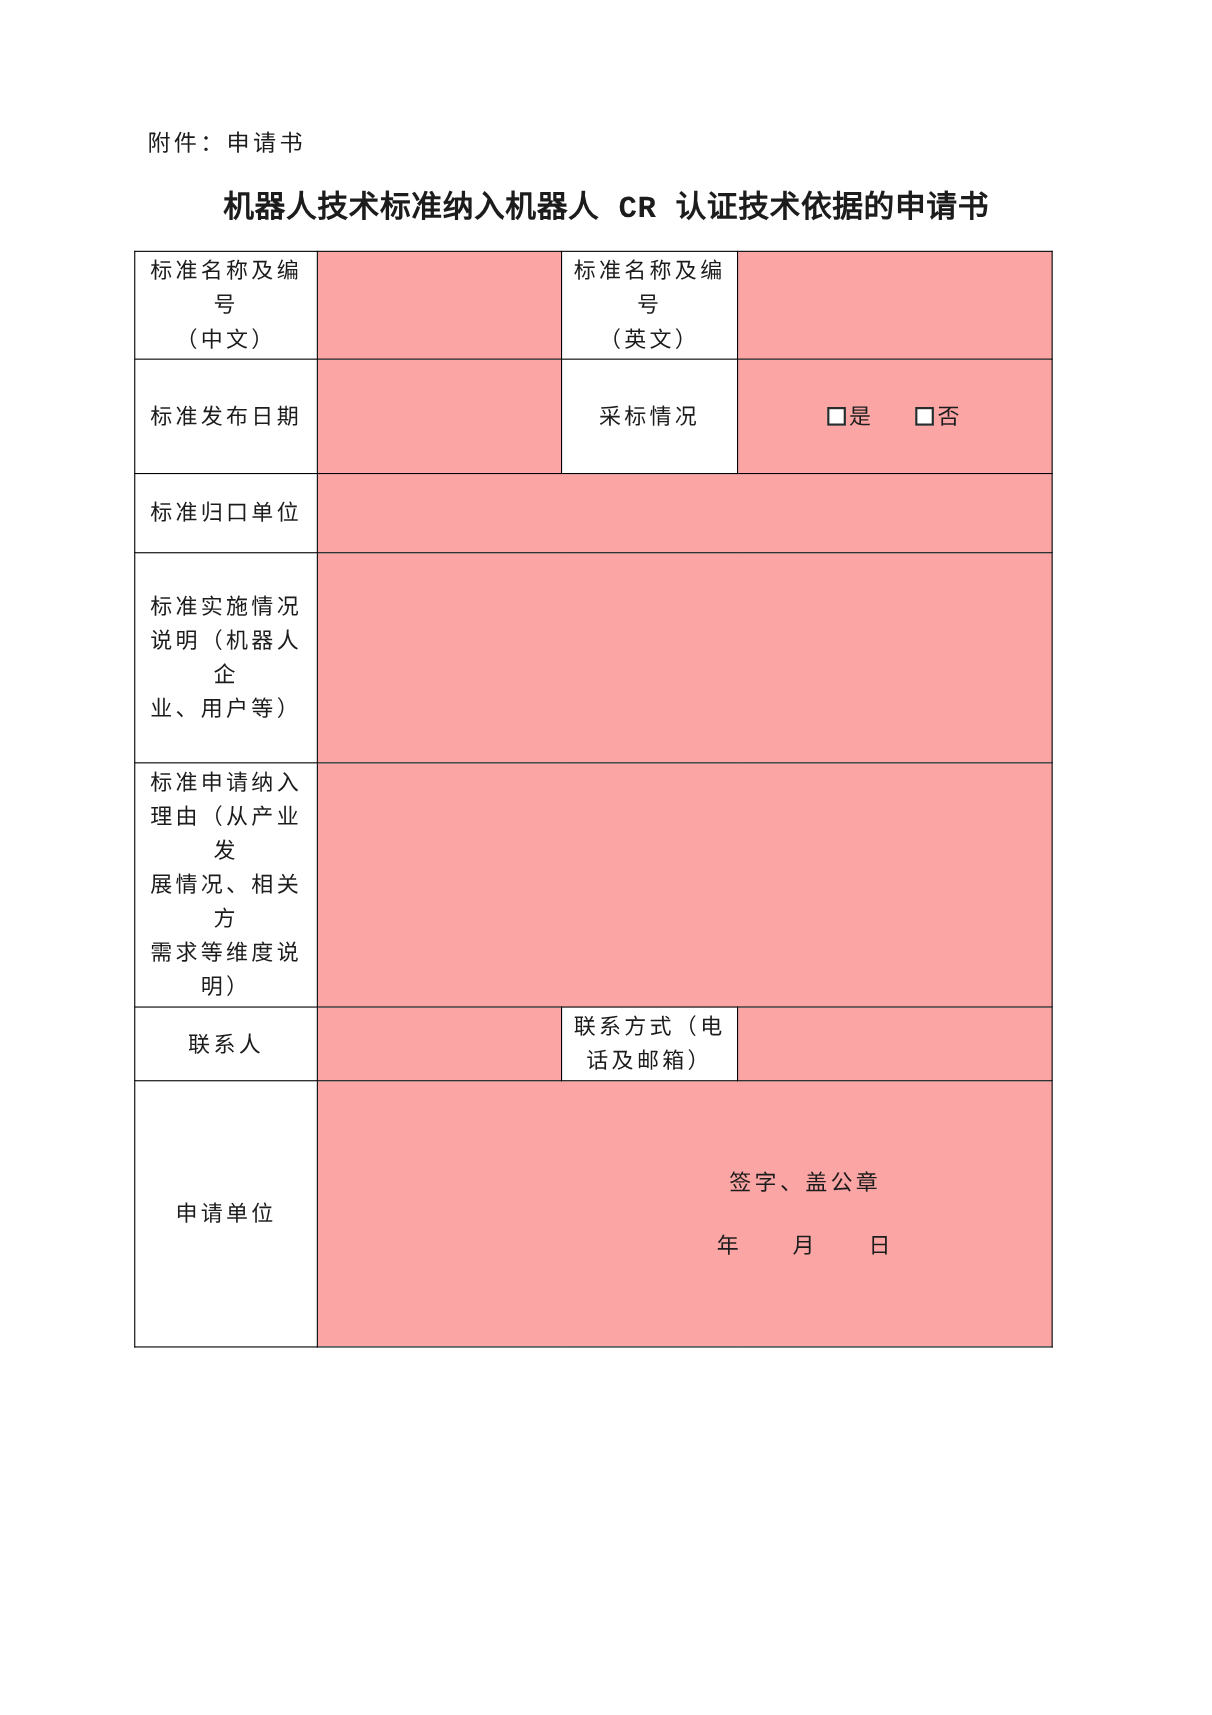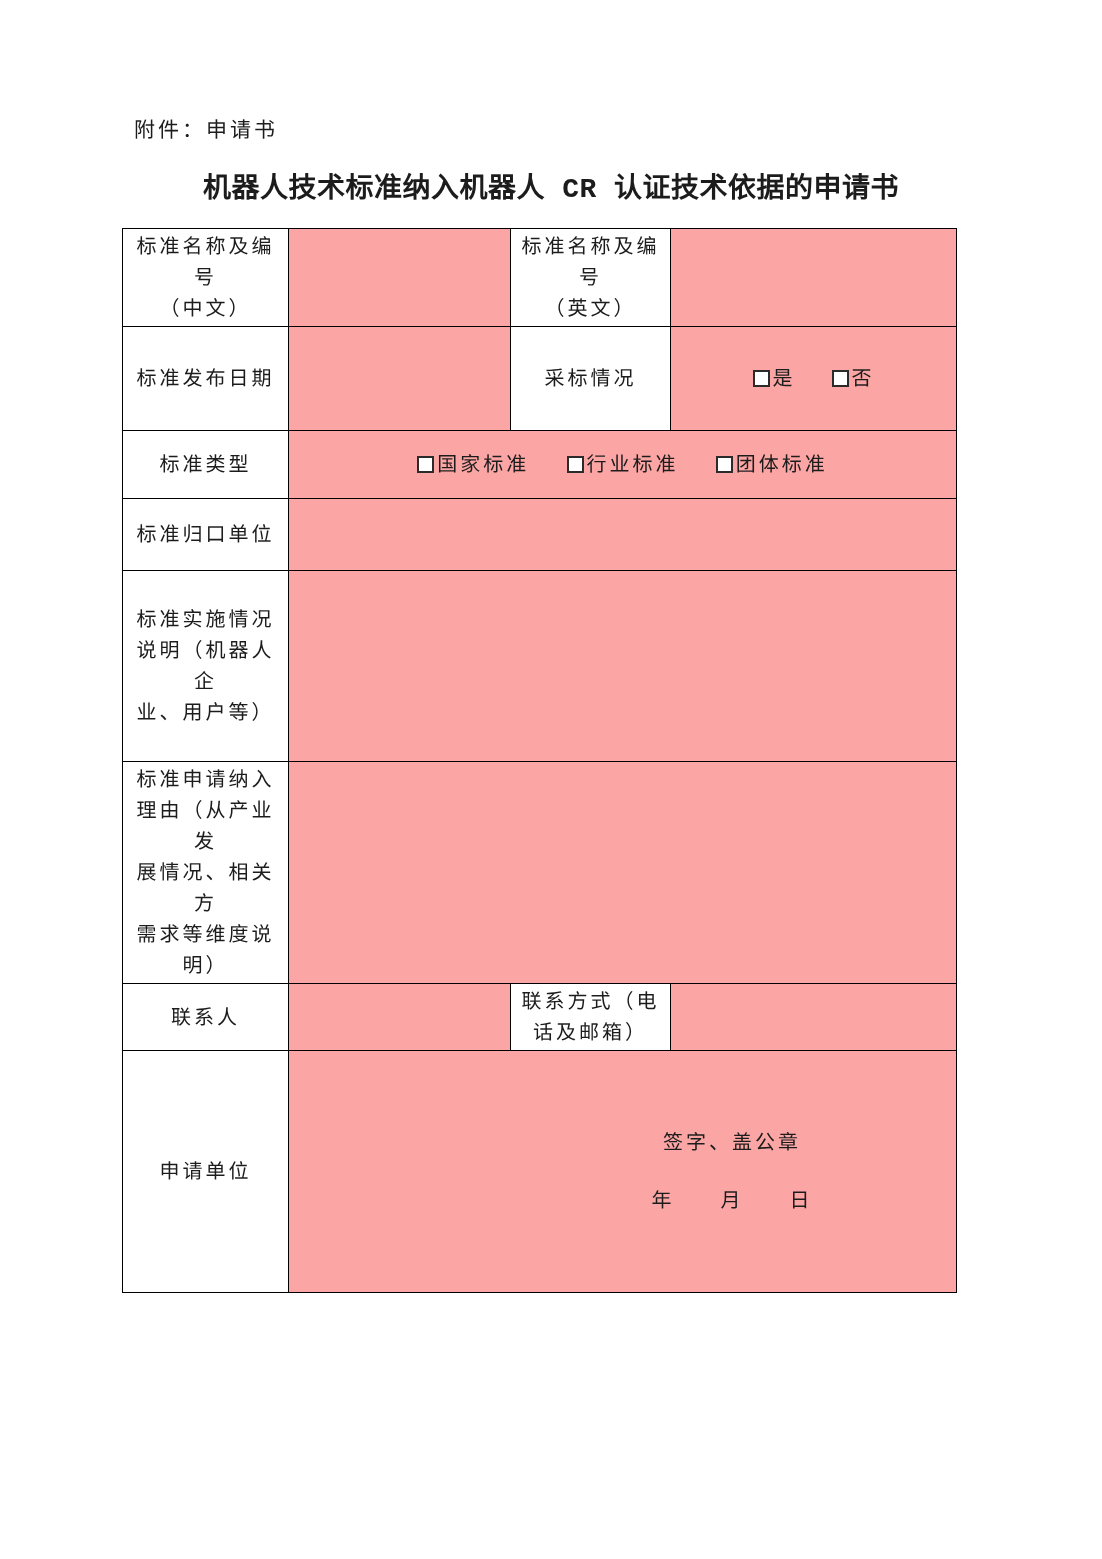--- a/index.html
+++ b/index.html
@@ -68,30 +68,30 @@
     box-sizing: border-box;
     background: #ffffff;
     vertical-align: -2px;
     margin-right: 3px;
   }
   .sig-block {
     margin-left: 352px;
     width: 170px;
     text-align: center;
   }
-  .sig-line { white-space: pre; font-family: Liberation Mono, monospace; }
+  .sig-line { white-space: pre; }
   .date-line { margin-top: 26px; white-space: pre; }
   
   col.c1 { width: 166px; }
   col.c2 { width: 222px; }
   col.c3 { width: 160px; }
   col.c4 { width: 286px; }
   
   tr.r1 { height: 92px; }
-  tr.r2 { height: 104px; font-family: Liberation Serif, serif; }
+  tr.r2 { height: 104px; }
   tr.r3 { height: 68px; }
   tr.r4 { height: 72px; }
   tr.r5 { height: 164px; }
   tr.r6 { height: 191px; }
   tr.r7 { height: 173px; }
   tr.r8 { height: 62px; }
   tr.r9 { height: 242px; }
 </style>
 </head>
 <body>
@@ -129,34 +129,20 @@
       <td class="input-cell center">
         <span class="cb-item">
           <span class="cb"></span><span>是</span>
         </span>
         <span class="cb-item">
           <span class="cb"></span><span>否</span>
         </span>
       </td>
     </tr>
 
-    <tr class="r3">
-      <td class="label-cell">标准类型</td>
-      <td class="input-cell center" colspan="3">
-        <span class="cb-item">
-          <span class="cb"></span><span>国家标准</span>
-        </span>
-        <span class="cb-item">
-          <span class="cb"></span><span>行业标准</span>
-        </span>
-        <span class="cb-item">
-          <span class="cb"></span><span>团体标准</span>
-        </span>
-      </td>
-    </tr>
 
     <tr class="r4">
       <td class="label-cell">标准归口单位</td>
       <td class="input-cell" colspan="3"></td>
     </tr>
 
 
     <tr class="r6">
       <td class="label-cell">标准实施情况
 说明（机器人企

